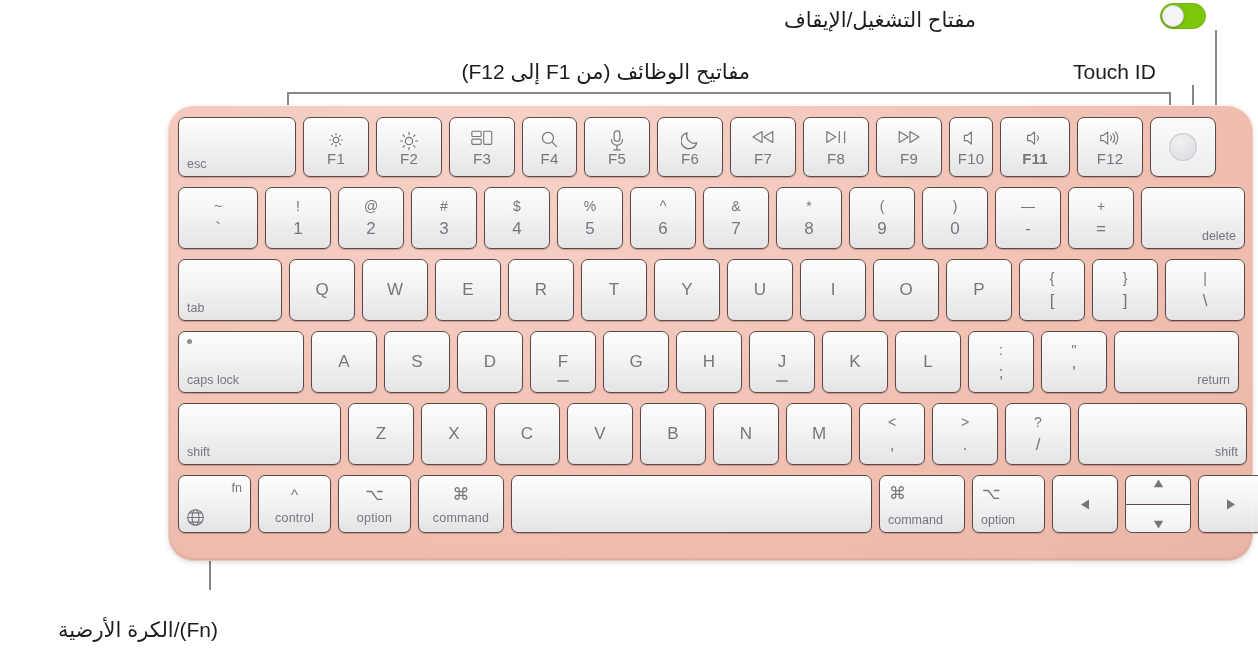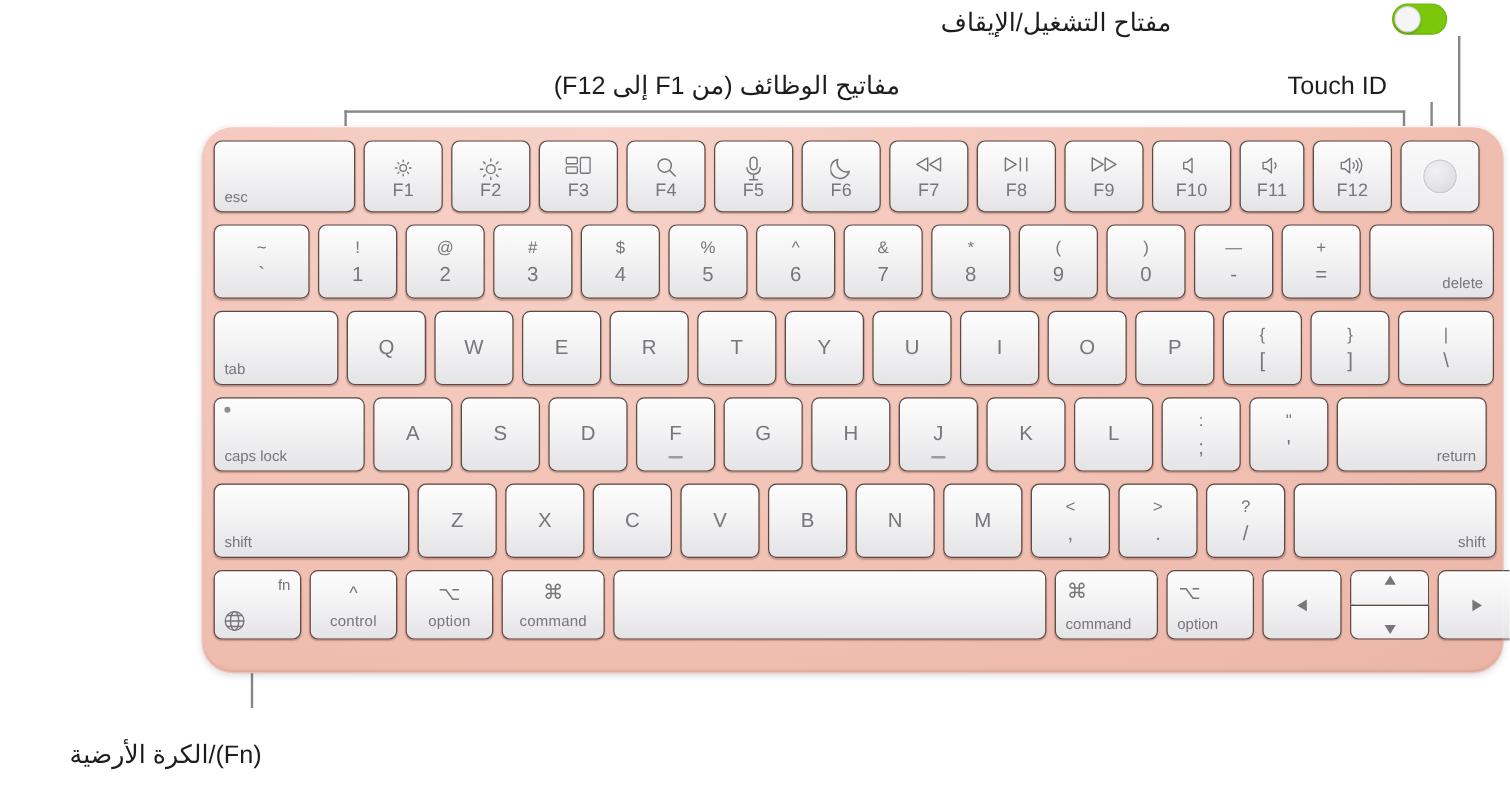--- a/index.html
+++ b/index.html
@@ -276,21 +276,21 @@
         <span class="glyph-top">
           <svg width="22" height="16" viewBox="0 0 26 18" fill="none" stroke="#76767b" stroke-width="1.3">
             <rect x="1" y="1" width="11" height="6.2" rx="1.2"></rect>
             <rect x="15" y="1" width="9.5" height="15.5" rx="1.2"></rect>
             <rect x="1" y="10.3" width="11" height="6.2" rx="1.2"></rect>
           </svg>
         </span>
         <span class="fnlabel">F3</span>
       </div>
 
-      <div class="key" style="width:66px;">
+      <div class="key" style="width:55px;">
         <span class="glyph-top">
           <svg width="19" height="19" viewBox="0 0 22 22" fill="none" stroke="#76767b" stroke-width="1.4" stroke-linecap="round">
             <circle cx="9.2" cy="9.2" r="6.4"></circle>
             <path d="M14.1 14.1l5.2 5.2"></path>
           </svg>
         </span>
         <span class="fnlabel">F4</span>
       </div>
 
       <div class="key" style="width:66px;">
@@ -335,30 +335,30 @@
       <div class="key" style="width:66px;">
         <span class="glyph-top">
           <svg width="24" height="14" viewBox="0 0 26 15" fill="none" stroke="#76767b" stroke-width="1.3" stroke-linejoin="round">
             <path d="M2.4 1.6L12.2 7.5 2.4 13.4z"></path>
             <path d="M14 1.6L23.8 7.5 14 13.4z"></path>
           </svg>
         </span>
         <span class="fnlabel">F9</span>
       </div>
 
-      <div class="key" style="width:66px;">
+      <div class="key" style="width:44px;">
         <span class="glyph-top">
           <svg width="16" height="16" viewBox="0 0 18 18" fill="none" stroke="#76767b" stroke-width="1.3" stroke-linejoin="round">
             <path d="M9.4 2.2L4.8 6H1.6v6h3.2l4.6 3.8z"></path>
           </svg>
         </span>
         <span class="fnlabel">F10</span>
       </div>
 
-      <div class="key" style="width:54px;">
+      <div class="key" style="width:70px;font-weight:bold;">
         <span class="glyph-top">
           <svg width="19" height="16" viewBox="0 0 21 18" fill="none" stroke="#76767b" stroke-width="1.3" stroke-linejoin="round" stroke-linecap="round">
             <path d="M9.4 2.2L4.8 6H1.6v6h3.2l4.6 3.8z"></path>
             <path d="M12.6 6.4a3.6 3.6 0 0 1 0 5.2"></path>
           </svg>
         </span>
         <span class="fnlabel">F11</span>
       </div>
 
       <div class="key" style="width:66px;">

